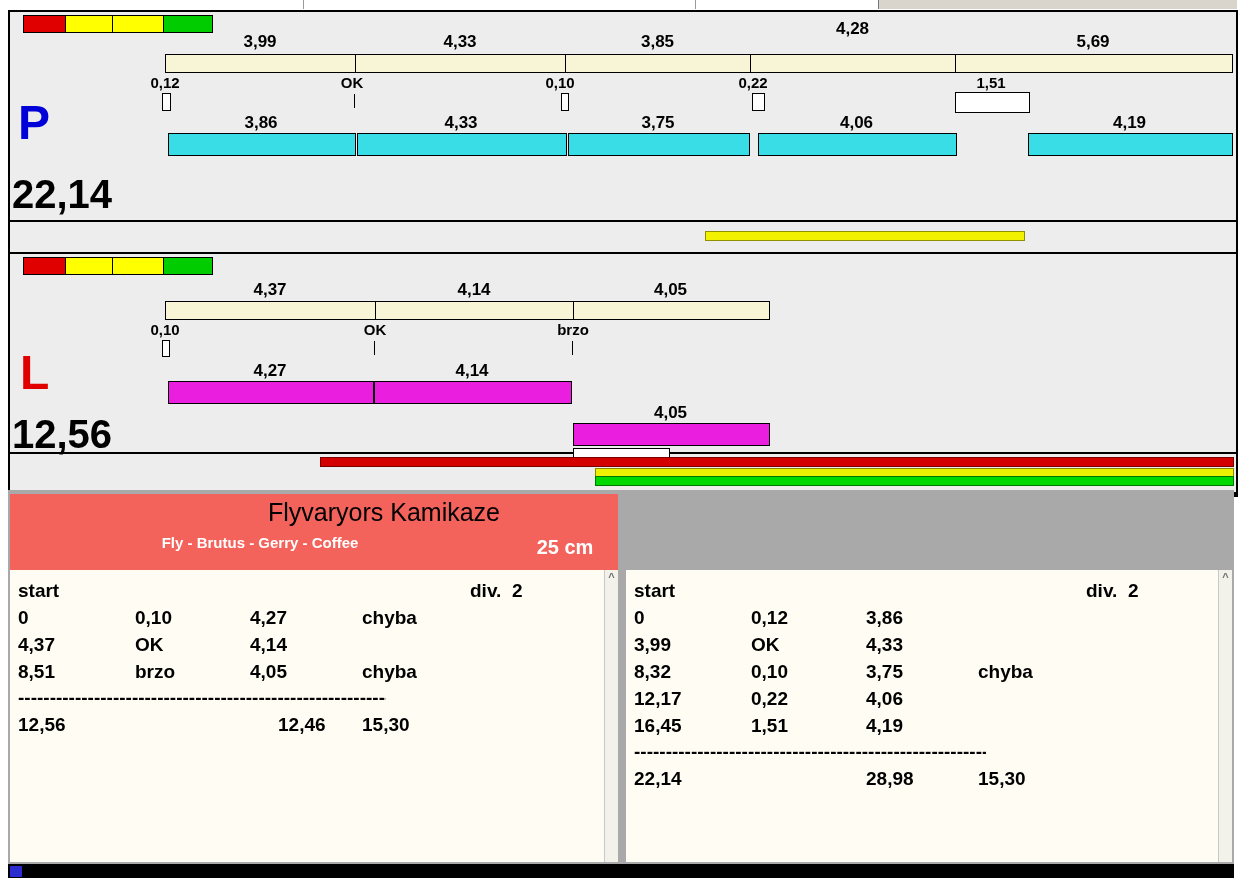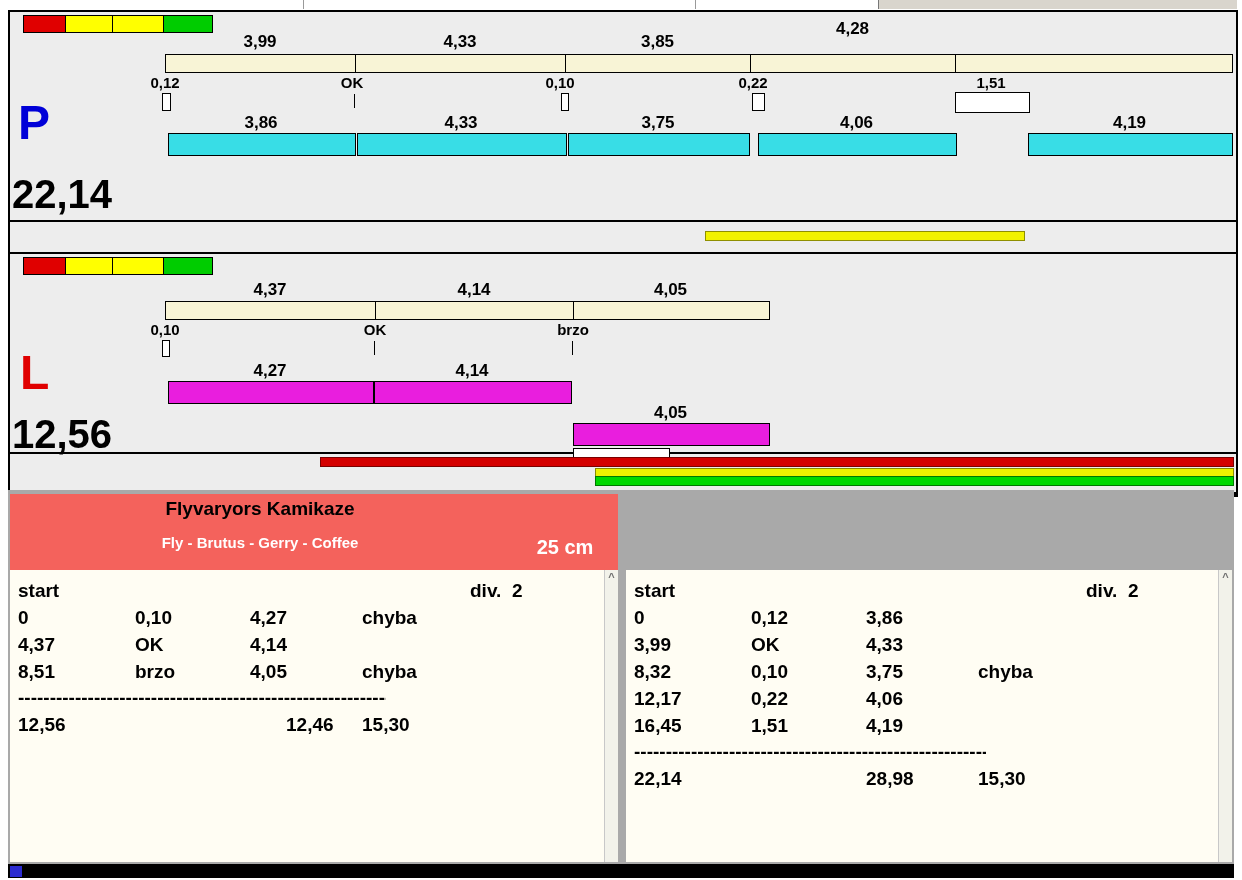--- a/index.html
+++ b/index.html
@@ -23,28 +23,28 @@
   .delaybox{position:absolute;background:#ffffff;border:1px solid #000;height:16px;}
   .tickline{position:absolute;width:1px;height:14px;background:#000;}
   .lane-letter{position:absolute;font-weight:bold;font-size:48px;line-height:46px;}
   .lane-total{position:absolute;font-weight:bold;font-size:40px;line-height:40px;color:#000;}
   .hr{position:absolute;left:0;width:100%;height:2px;background:#000;}
   .thinbar{position:absolute;height:8px;border:1px solid #000;}
 
   
   .frame{position:absolute;left:8px;top:490px;width:1226px;height:374px;background:#a9a9a9;}
   .hdr{position:absolute;top:494px;height:76px;}
-  .hdr-title{position:absolute;font-size:19px;font-weight:bold;color:#000;text-align:center;white-space:pre;}
+  .hdr-title{position:absolute;font-size:25px;font-weight:normal;color:#000;text-align:right;white-space:pre;}
   .hdr-sub{position:absolute;font-size:15px;font-weight:bold;color:#fff;text-align:center;white-space:pre;}
   .hdr-height{position:absolute;font-size:20px;font-weight:bold;color:#fff;text-align:center;white-space:pre;}
   .clockbox{position:absolute;left:494px;top:496px;width:262px;height:30px;background:#fff;border:1px solid #808080;z-index:5;font-size:22px;text-align:center;line-height:28px;color:#000;}
   .tbody{position:absolute;top:570px;height:292px;background:#fffdf3;overflow:hidden;}
   .trow{position:absolute;left:0;width:100%;height:25px;font-size:19px;font-weight:bold;color:#000;white-space:pre;}
   .trow span{position:absolute;top:0;}
-  .cA{left:8px;} .cB{left:125px;} .cC{left:240px;} .cD{left:352px;} .cDv{left:460px;} .cT{left:268px;margin-left:8px;}
+  .cA{left:8px;} .cB{left:125px;} .cC{left:240px;} .cD{left:352px;} .cDv{left:460px;} .cT{left:268px;}
   .divider-text{display:inline-block;overflow:hidden;height:25px;}
   .scroll{position:absolute;right:0;top:0;width:13px;height:100%;background:#f2f2ea;border-left:1px solid #c8c8c8;}
   .scroll-up{width:100%;height:16px;text-align:center;font-size:11px;font-weight:bold;color:#707070;line-height:14px;}
 
   .bottombar{position:absolute;left:8px;top:864px;width:1226px;height:14px;background:#000;}
   .bluechip{position:absolute;left:10px;top:866px;width:12px;height:11px;background:#2b2bd0;z-index:6;}
 </style>
 </head>
 <body>
 
@@ -59,20 +59,21 @@
   <section class="lane" style="top:10px;height:240px">
     <div class="statusbox" style="left:13px;width:43px;background:#e00000"></div>
     <div class="statusbox" style="left:55px;width:48px;background:#ffff00"></div>
     <div class="statusbox" style="left:102px;width:52px;background:#ffff00"></div>
     <div class="statusbox" style="left:153px;width:48px;background:#00cc00"></div>
 
     <div class="bar-label" style="left:155px;top:20px;width:190px">3,99</div>
     <div class="bar-label" style="left:345px;top:20px;width:210px">4,33</div>
     <div class="bar-label" style="left:555px;top:20px;width:185px">3,85</div>
     <div class="bar-label" style="left:740px;top:7px;width:205px">4,28</div>
+    <div class="bar-label" style="left:945px;top:20px;width:276px">5,69</div>
 
     <div class="bar cream" style="left:155px;top:42px;width:190px"></div>
     <div class="bar cream" style="left:345px;top:42px;width:210px"></div>
     <div class="bar cream" style="left:555px;top:42px;width:185px"></div>
     <div class="bar cream" style="left:740px;top:42px;width:205px"></div>
     <div class="bar cream" style="left:945px;top:42px;width:276px"></div>
 
     <div class="split-label" style="left:115px;top:62px">0,12</div>
     <div class="split-label" style="left:302px;top:62px">OK</div>
     <div class="split-label" style="left:510px;top:62px">0,10</div>

